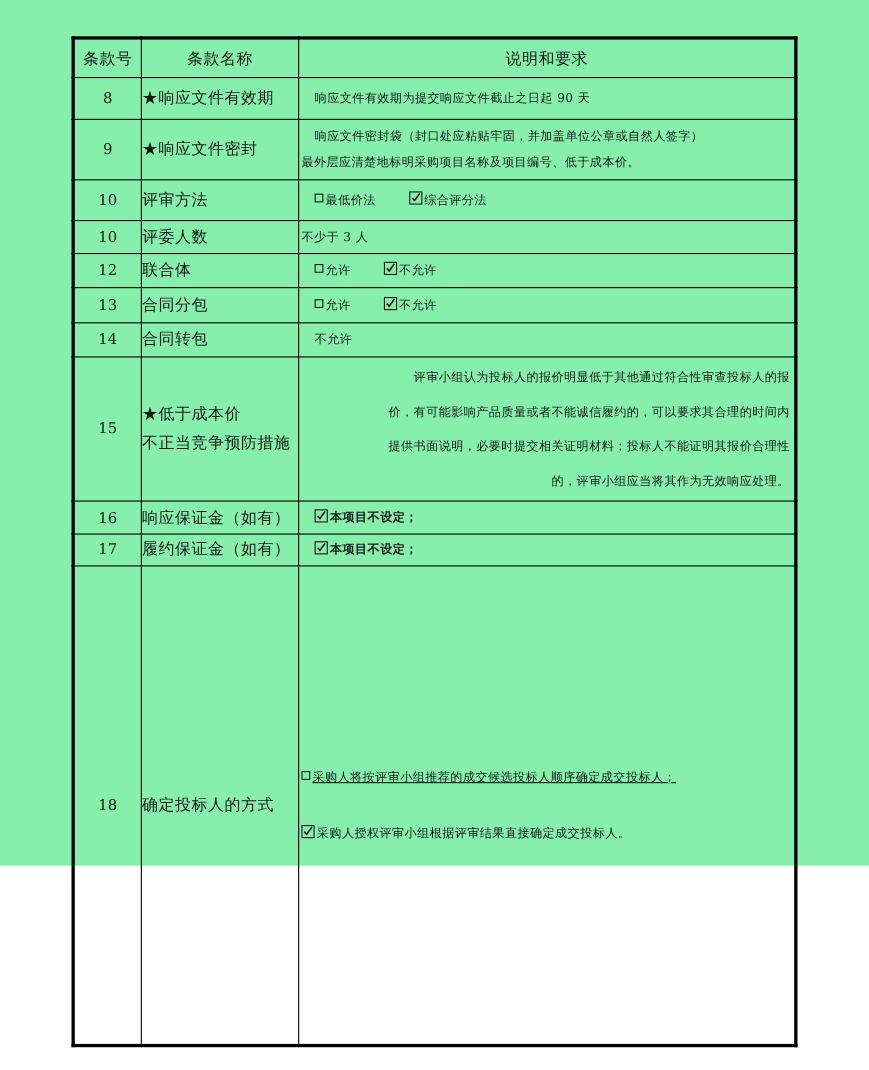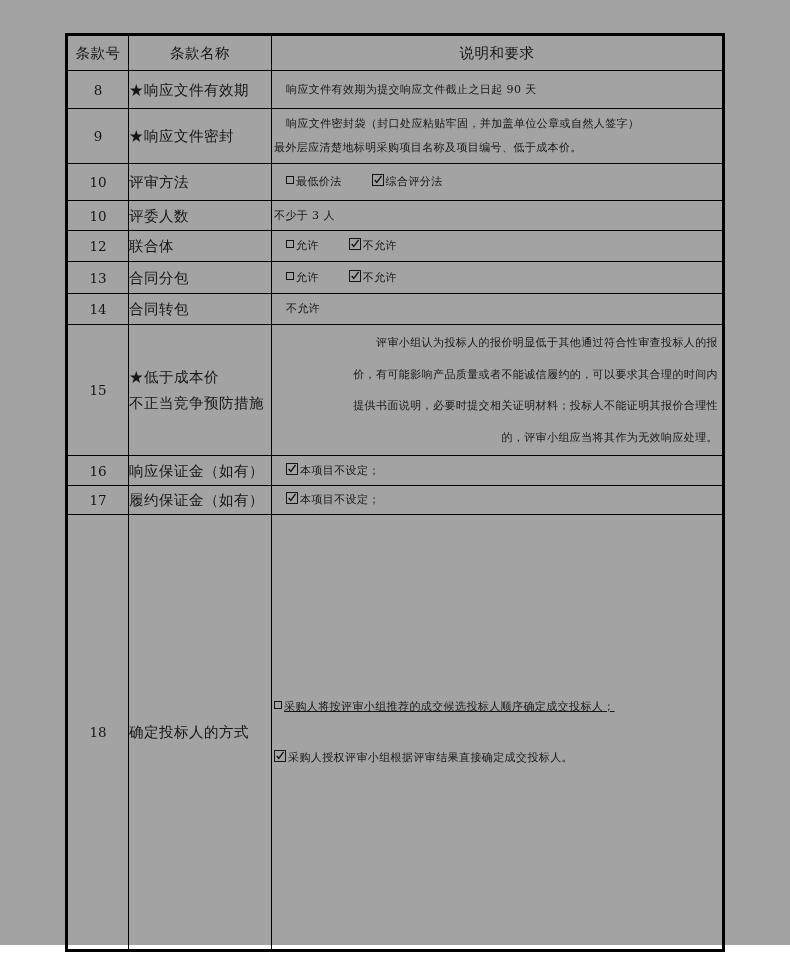--- a/index.html
+++ b/index.html
@@ -8,22 +8,22 @@
     width: 790px;
     height: 973px;
     background: #ffffff;
     overflow: hidden;
     font-family: "DejaVu Serif", "Liberation Serif", serif;
     color: #161616;
   }
   .page {
     position: relative;
     width: 790px;
-    height: 945px;
-    background: #a3a3a3;
+    height: 787px;
+    background: #86efac;
   }
   table.doc-table {
     position: absolute;
     left: 65px;
     top: 33px;
     width: 657px;
     table-layout: fixed;
     border-collapse: collapse;
     border: 3px solid #000000;
   }
@@ -52,21 +52,21 @@
   td.content-cell {
     font-size: 11px;
     letter-spacing: 0.4px;
     line-height: 24px;
     padding: 2px 4px 2px 2px;
     text-align: left;
   }
   .cline { white-space: nowrap; }
   .cline.ind { text-indent: 12px; }
   .cline.spaced { margin-bottom: 27px; text-decoration: underline; }
-  .seg-bold { font-weight: normal; }
+  .seg-bold { font-weight: bold; }
   .cb {
     display: inline-block;
     box-sizing: border-box;
     width: 8px;
     height: 8px;
     border: 1.2px solid #161616;
     margin-right: 2px;
     vertical-align: 1px;
     text-indent: 0;
   }

